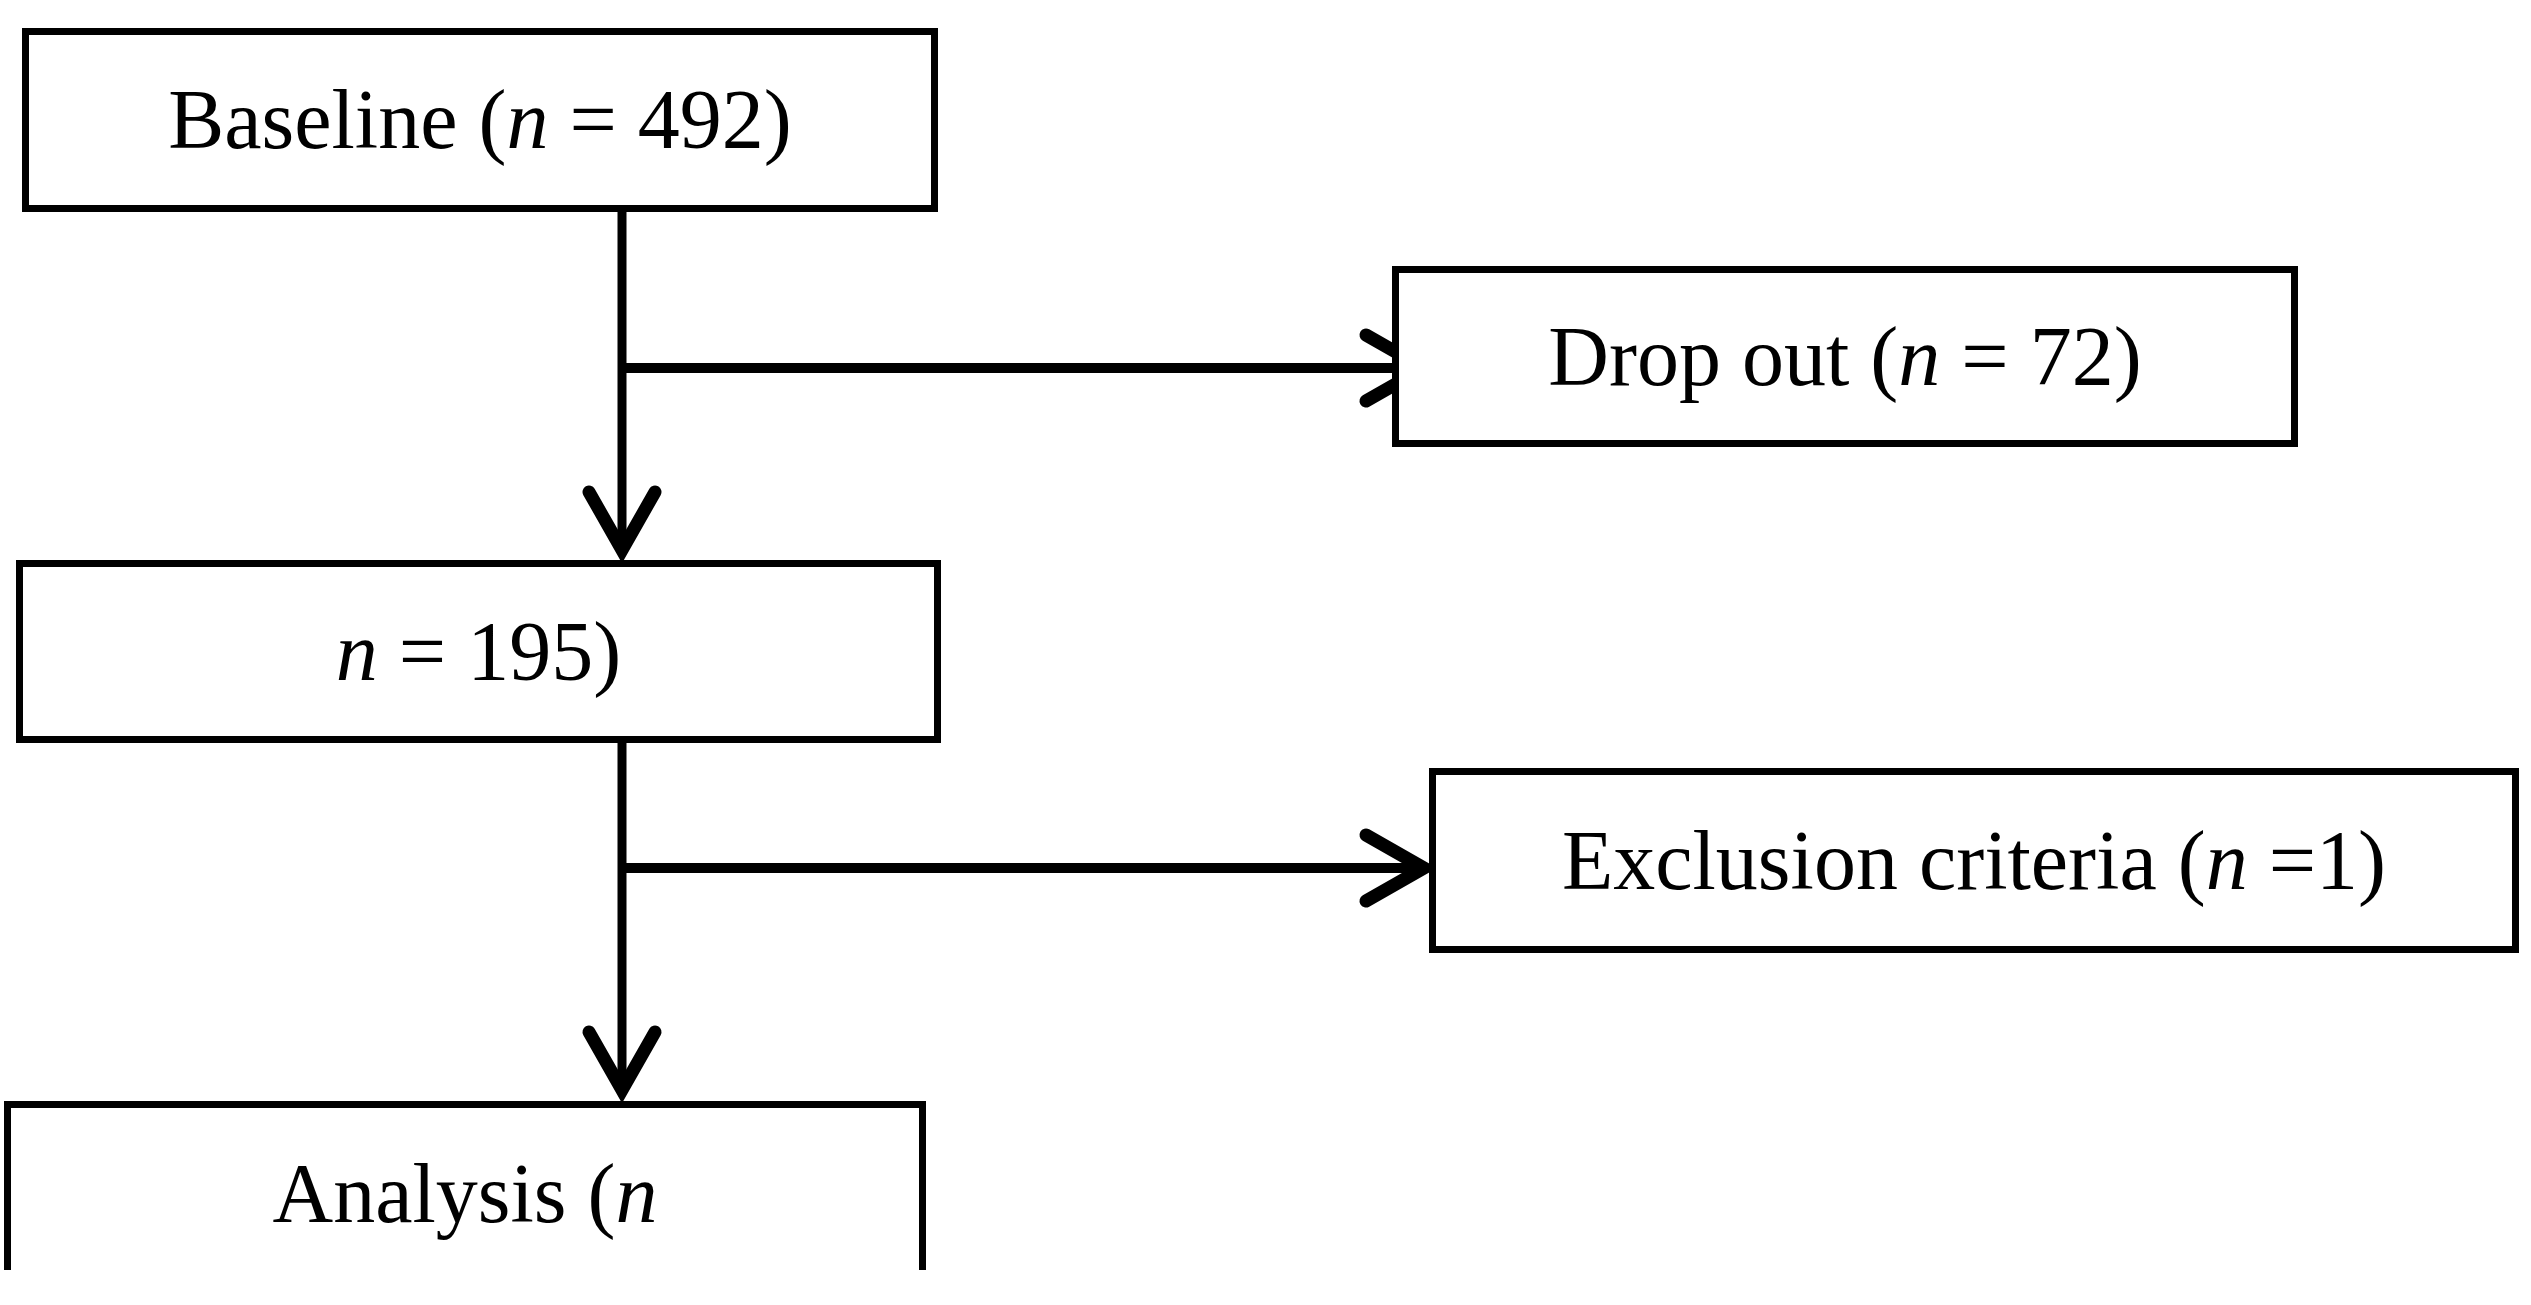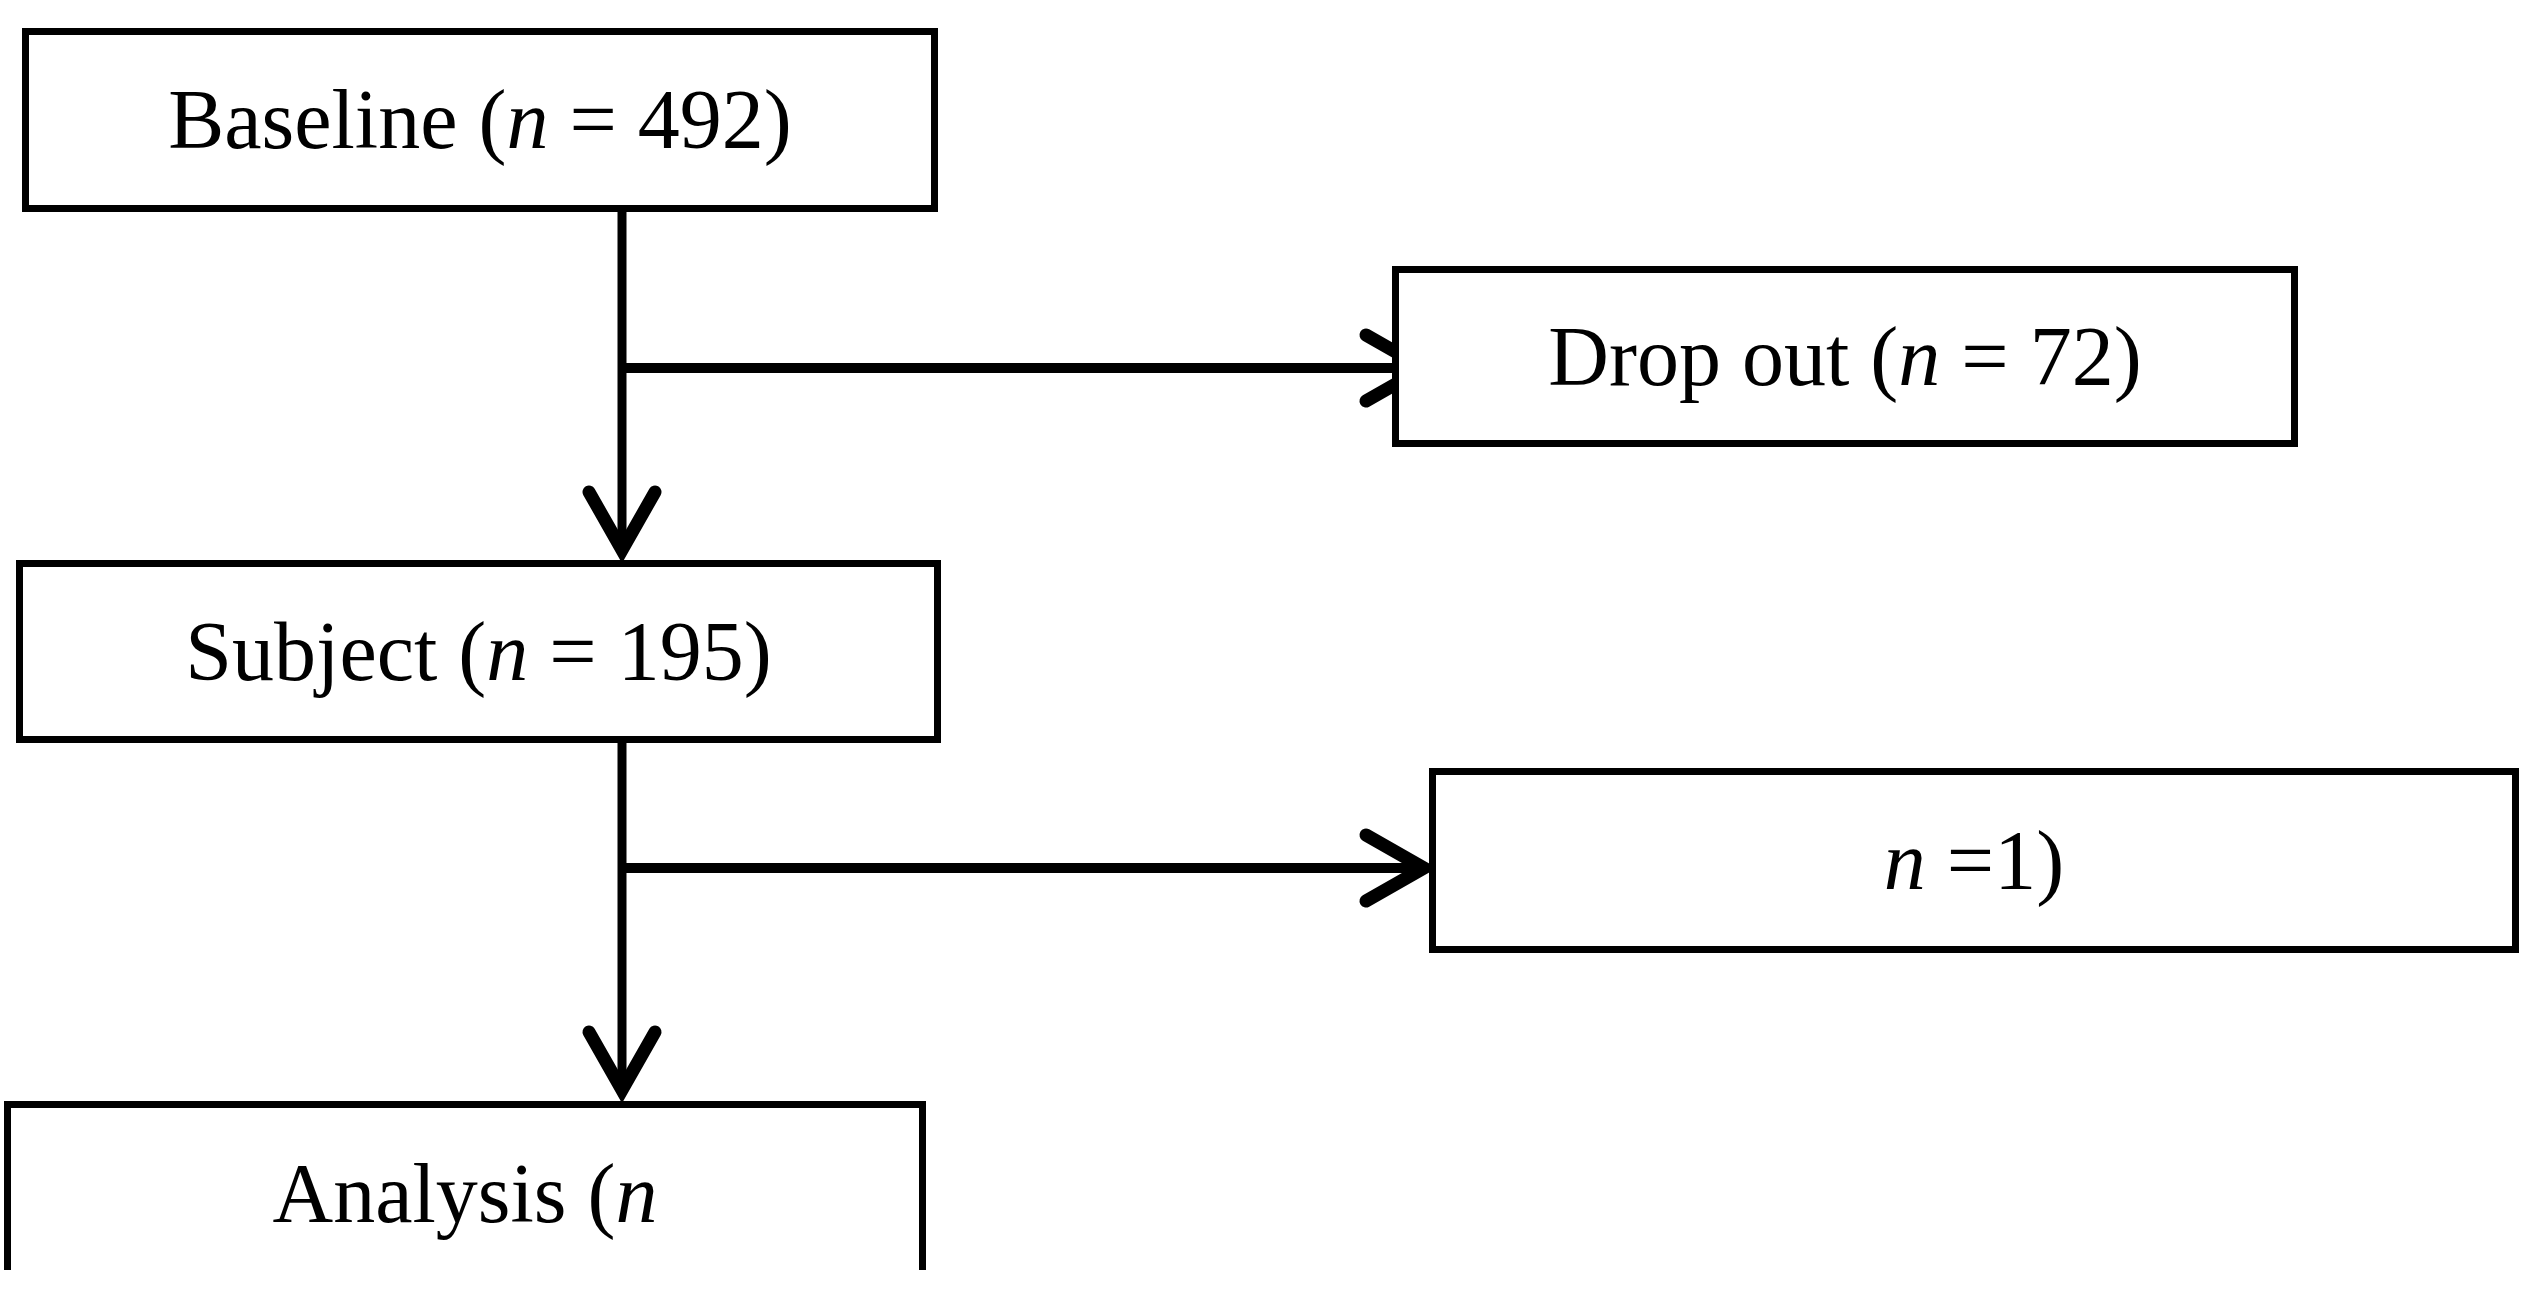--- a/index.html
+++ b/index.html
@@ -69,24 +69,24 @@
 
   <div class="flowbox box-baseline">
     <span>Baseline (</span><span class="nvar">n</span><span> = 492)</span>
   </div>
 
   <div class="flowbox box-dropout">
     <span>Drop out (</span><span class="nvar">n</span><span> = 72)</span>
   </div>
 
   <div class="flowbox box-subject">
-    <span>Subject (</span><span class="nvar">n</span><span> = 195)</span>
+    <span class="nvar">n</span><span> = 195)</span>
   </div>
 
   <div class="flowbox box-exclusion">
-    <span class="nvar">n</span><span> =1)</span>
+    <span>Exclusion criteria (</span><span class="nvar">n</span><span> =1)</span>
   </div>
 
   <div class="flowbox box-analysis">
     <span>Analysis (</span><span class="nvar">n</span>
   </div>
 
 </div>
 
 </body></html>

